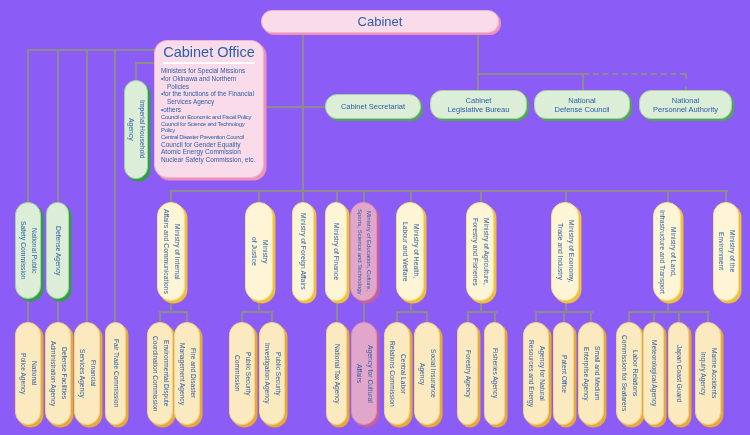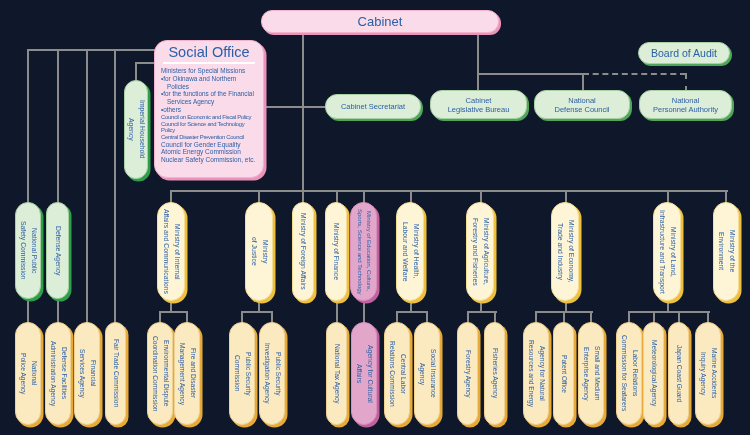--- a/index.html
+++ b/index.html
@@ -1,17 +1,17 @@
 <!DOCTYPE html>
 <html><head>
 <meta charset="utf-8">
 <style>
   html,body { margin:0; padding:0; background:#ffffff; }
   .stage {
-    position:relative; width:750px; height:435px; background:#0f172a;
+    position:relative; width:750px; height:435px; background:#8b5cf6;
     font-family:"Liberation Sans", sans-serif; overflow:hidden;
   }
   
   .ln  { position:absolute; background:#8c8c8c; }
   .lnd-h { position:absolute; border-top:2px dashed #8c8c8c; }
   .lnd-v { position:absolute; border-left:2px dashed #8c8c8c; }
 
   
   .box { position:absolute; box-sizing:border-box; display:flex; align-items:center; justify-content:center;
          text-align:center; color:#2b5fa6; }
@@ -104,31 +104,30 @@
       <div class="ln" style="left: 590px; top: 311px; width: 2px; height: 12px;"></div>
       <div class="ln" style="left: 667px; top: 301px; width: 2px; height: 12px;"></div>
       <div class="ln" style="left: 628px; top: 311px; width: 82px; height: 2px;"></div>
       <div class="ln" style="left: 628px; top: 311px; width: 2px; height: 12px;"></div>
       <div class="ln" style="left: 653px; top: 311px; width: 2px; height: 12px;"></div>
       <div class="ln" style="left: 678px; top: 311px; width: 2px; height: 12px;"></div>
       <div class="ln" style="left: 707px; top: 311px; width: 2px; height: 12px;"></div>
     </div>
 
   <div class="box cab" style="left:261px;top:10px;width:238px;height:23px;">Cabinet</div>
-  <div class="box grn audit" style="left:638px;top:42px;width:92px;height:22px;">Board of Audit</div>
   <div class="box grn" style="left:325px;top:94px;width:96px;height:25px;text-align:right;">Cabinet Secretariat</div>
   <div class="box grn" style="left:430px;top:90px;width:97px;height:29px;">Cabinet
 Legislative Bureau</div>
   <div class="box grn" style="left:534px;top:90px;width:96px;height:29px;">National
 Defense Council</div>
   <div class="box grn" style="left:639px;top:90px;width:93px;height:29px;">National
 Personnel Authority</div>
 
   <div class="office" style="left:154px;top:40px;width:110px;height:138px;">
-    <div class="office-title">Social Office</div>
+    <div class="office-title">Cabinet Office</div>
     <div class="ol">Ministers for Special Missions</div>
     <div class="ol">•for Okinawa and Northern</div>
     <div class="ol ind">Policies</div>
     <div class="ol">•for the functions of the Financial</div>
     <div class="ol ind">Services Agency</div>
     <div class="ol">•others</div>
     <div class="ol b2">Council on Economic and Fiscal Policy</div>
     <div class="ol b2">Council for Science and Technology Policy</div>
     <div class="ol b2">Central Disaster Prevention Council</div>
     <div class="ol b3">Council for Gender Equality</div>

